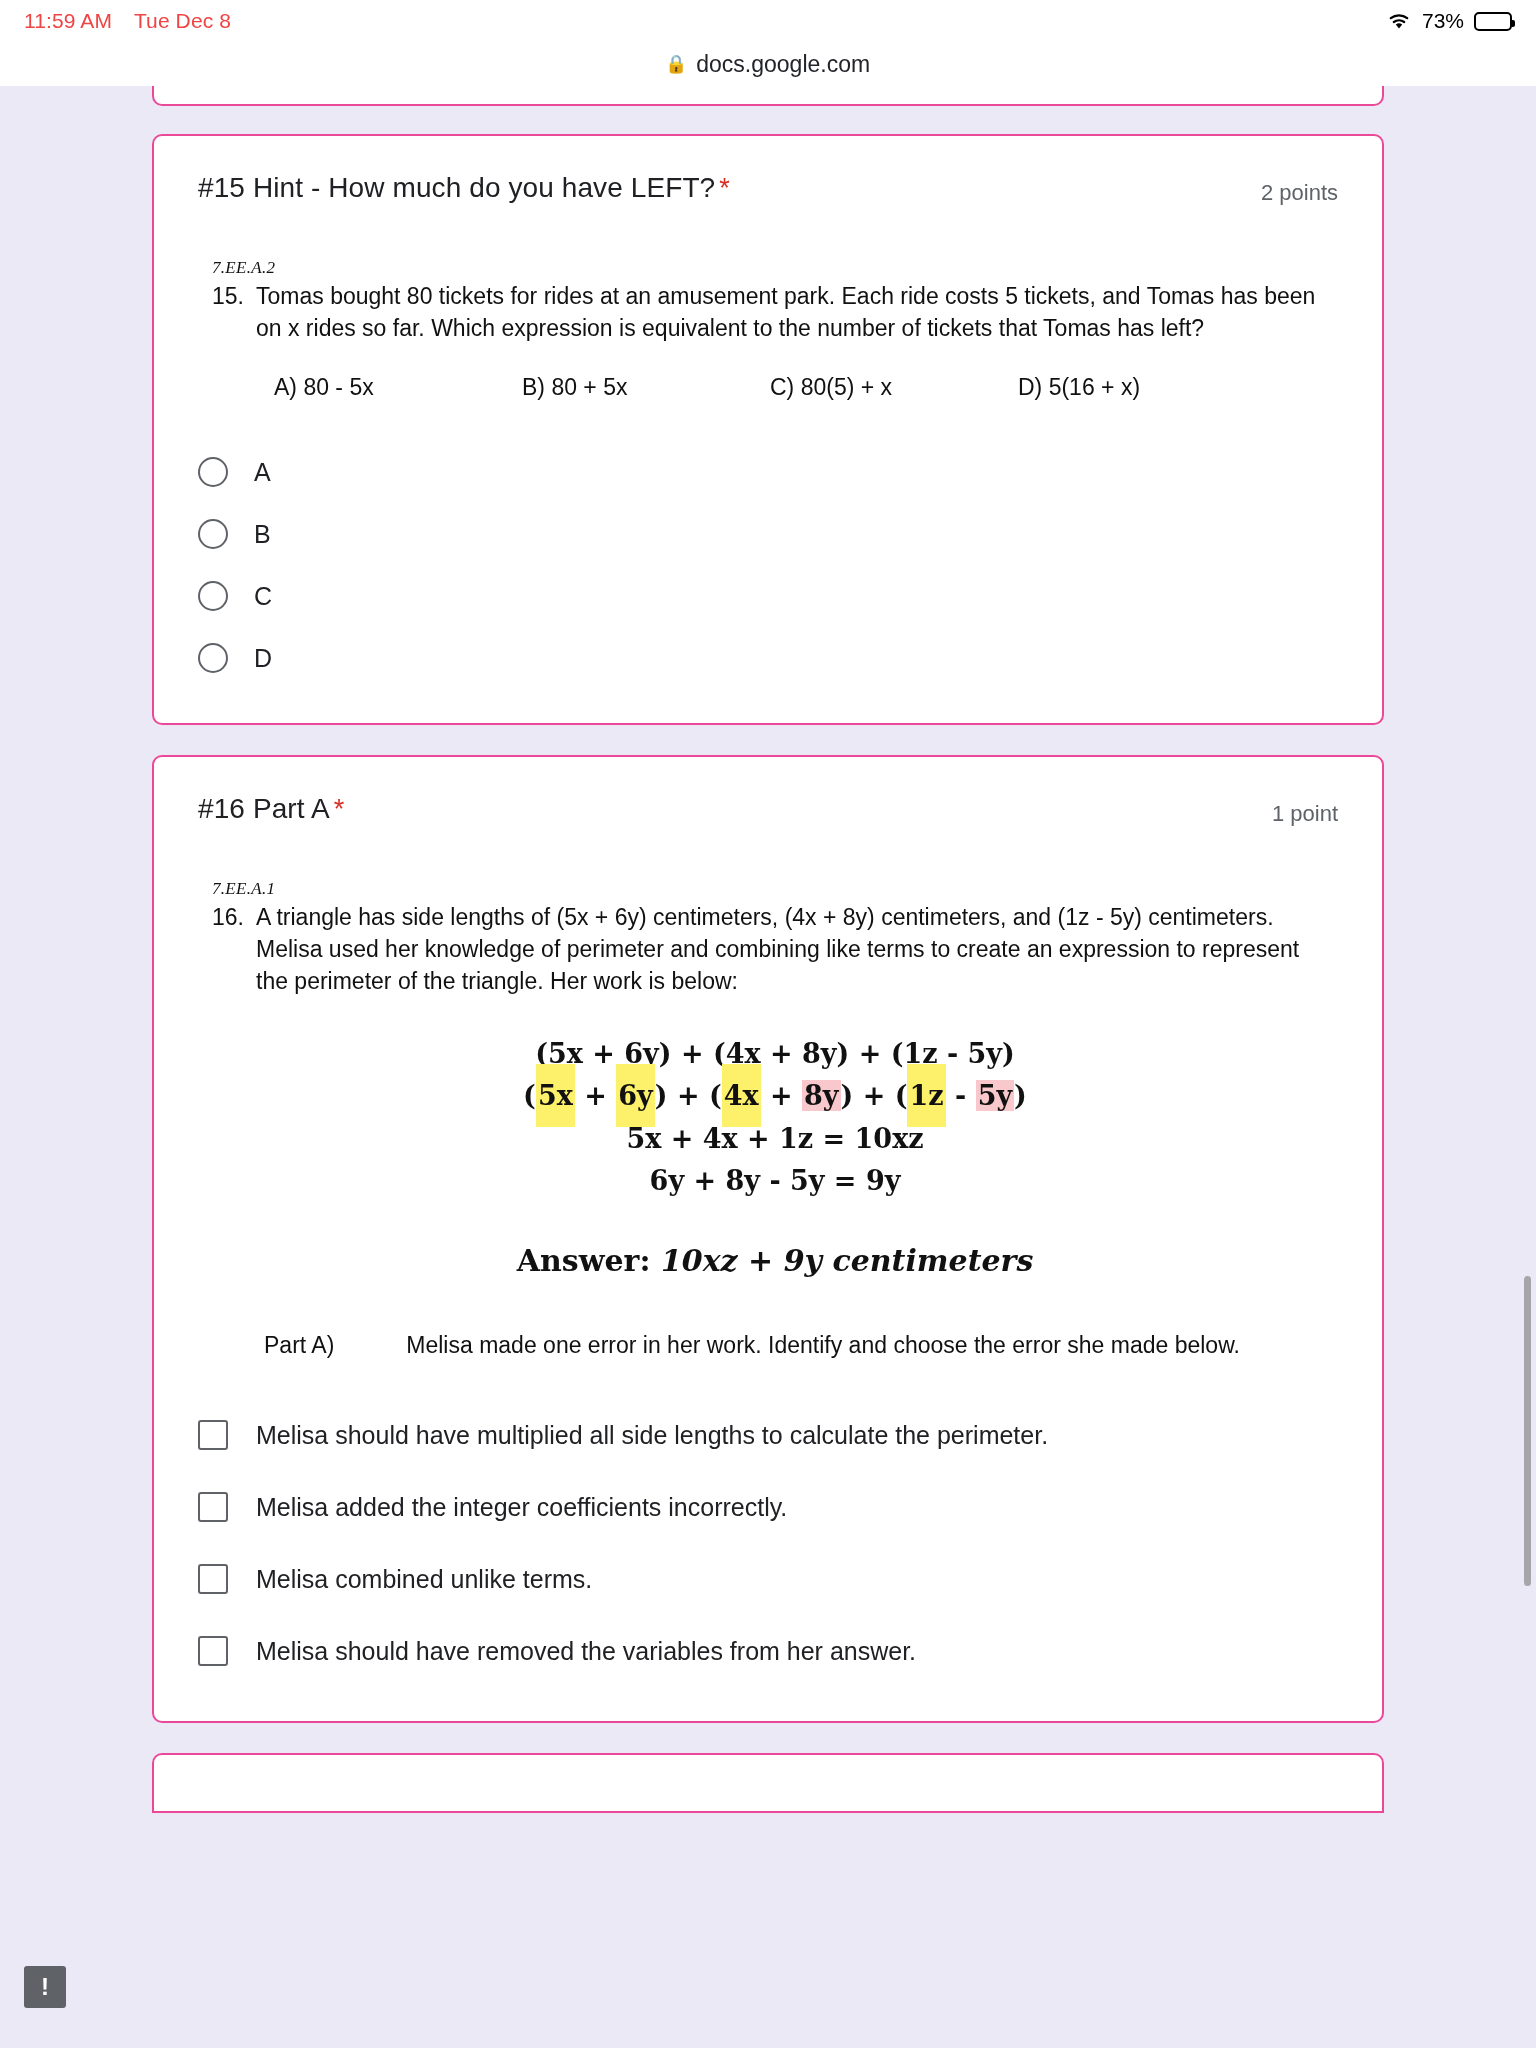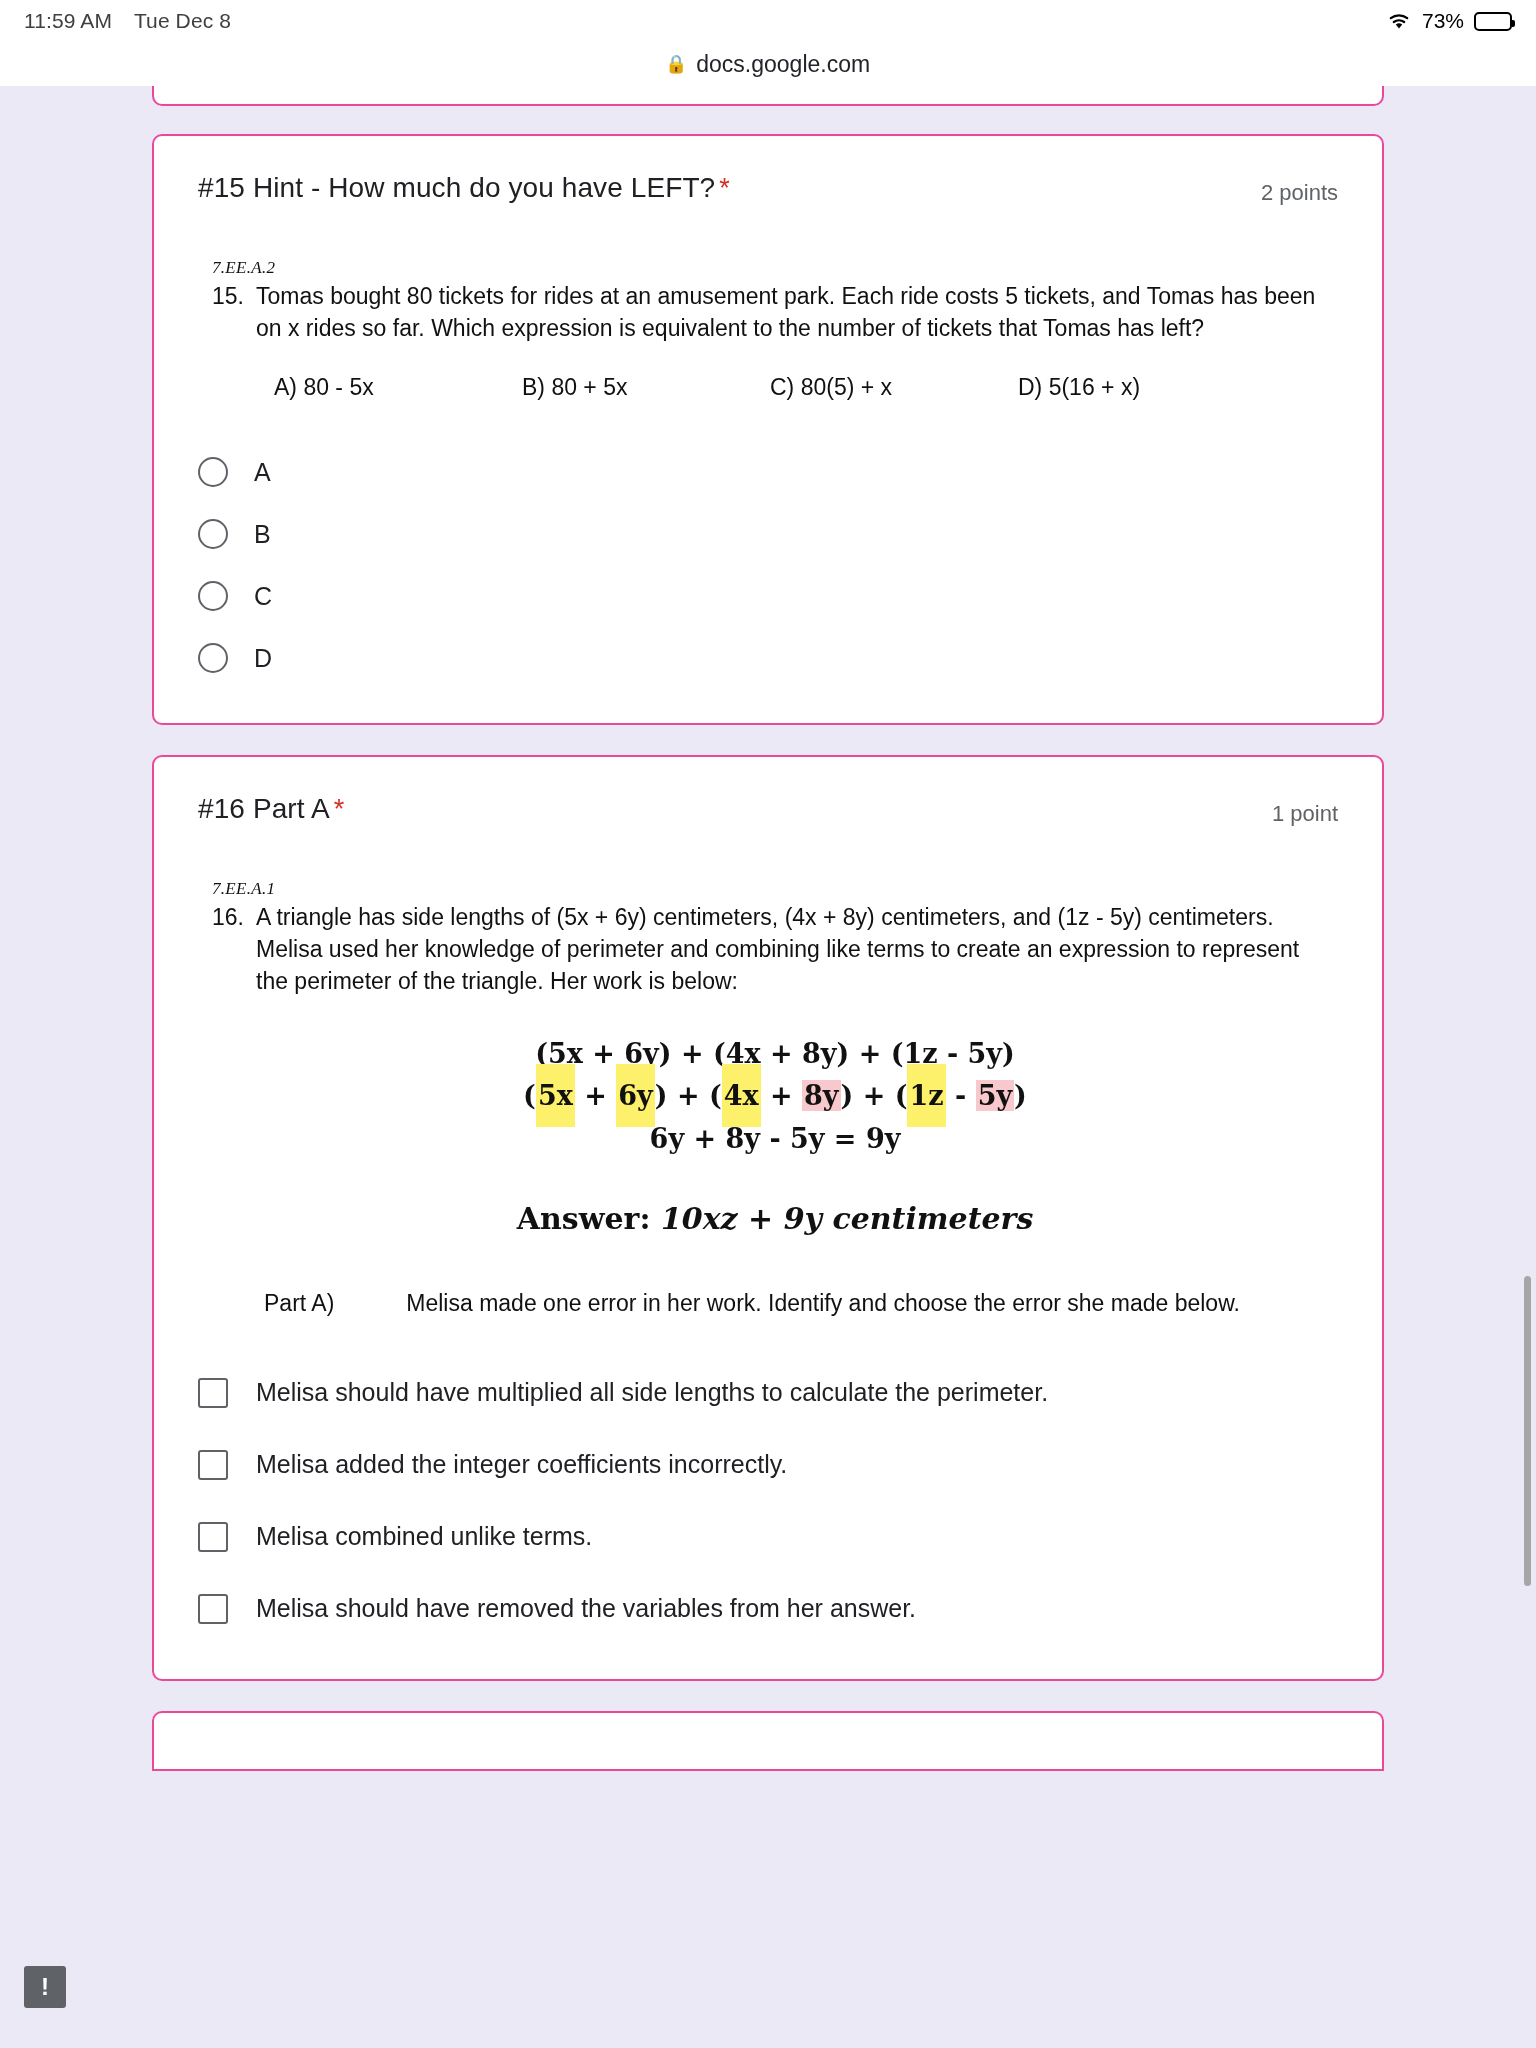--- a/index.html
+++ b/index.html
@@ -24,21 +24,21 @@
     align-items: center;
     padding: 0 24px;
     box-sizing: border-box;
     position: relative;
   }
   .status-left {
     display: flex;
     align-items: center;
     gap: 22px;
     font-size: 21px;
-    color: #404040;
+    color: #ef4444;
     letter-spacing: 0.1px;
   }
   .status-right {
     margin-left: auto;
     display: flex;
     align-items: center;
     gap: 10px;
     font-size: 21px;
     color: #000;
   }
@@ -342,20 +342,21 @@
       <div class="q-image">
         <div class="std">7.EE.A.1</div>
         <div class="qtext">
           <span class="qnum">16.</span>
           <span class="qbody">A triangle has side lengths of (5x + 6y) centimeters, (4x + 8y) centimeters, and (1z - 5y) centimeters. Melisa used her knowledge of perimeter and combining like terms to create an expression to represent the perimeter of the triangle. Her work is below:</span>
         </div>
 
         <div class="work">
           <div class="line">(5x + 6y) + (4x + 8y) + (1z - 5y)</div>
           <div class="line"><span>(</span><span class="hl-y">5x</span><span> + </span><span class="hl-y">6y</span><span>) + (</span><span class="hl-y">4x</span><span> + </span><span class="hl-p">8y</span><span>) + (</span><span class="hl-y">1z</span><span> - </span><span class="hl-p">5y</span><span>)</span></div>
+          <div class="line">5x + 4x + 1z  = 10xz</div>
           <div class="line">6y + 8y - 5y = 9y</div>
         </div>
 
         <div class="answer">
           <span>Answer:</span>
           <i>10xz + 9y centimeters</i>
         </div>
 
         <div class="partrow">
           <span>Part A)</span>

